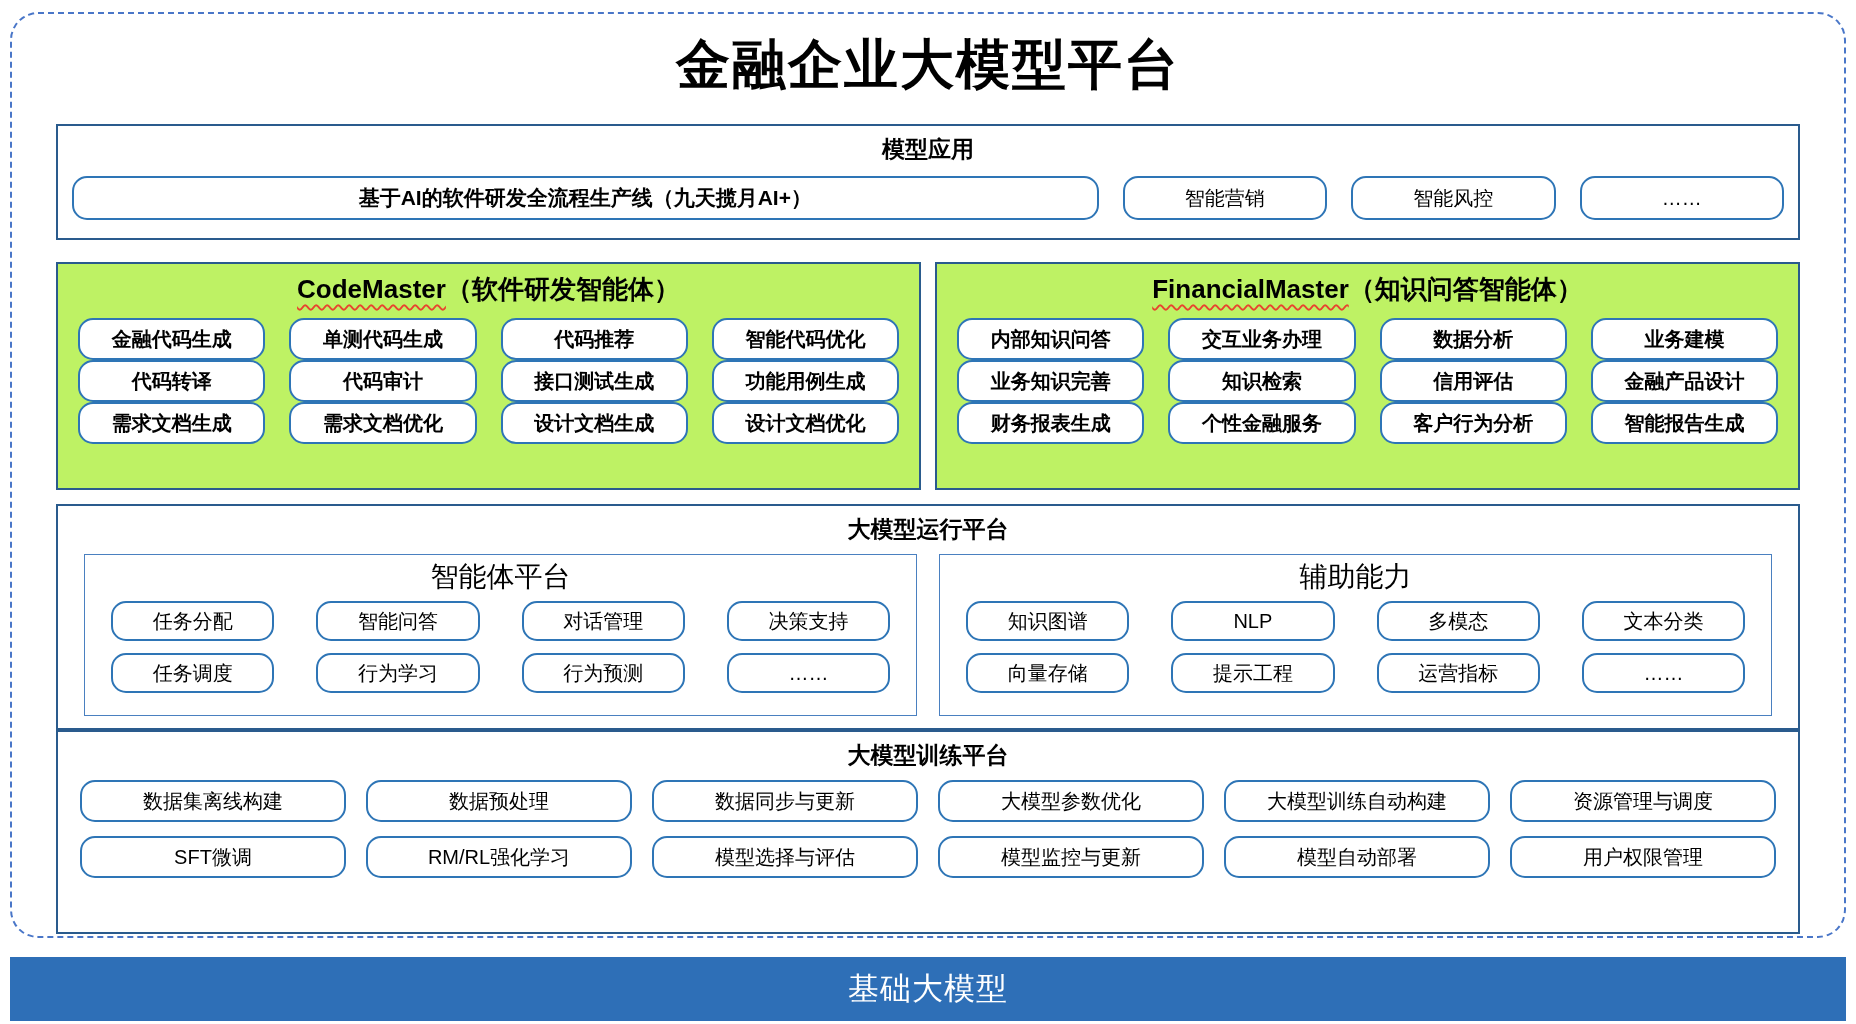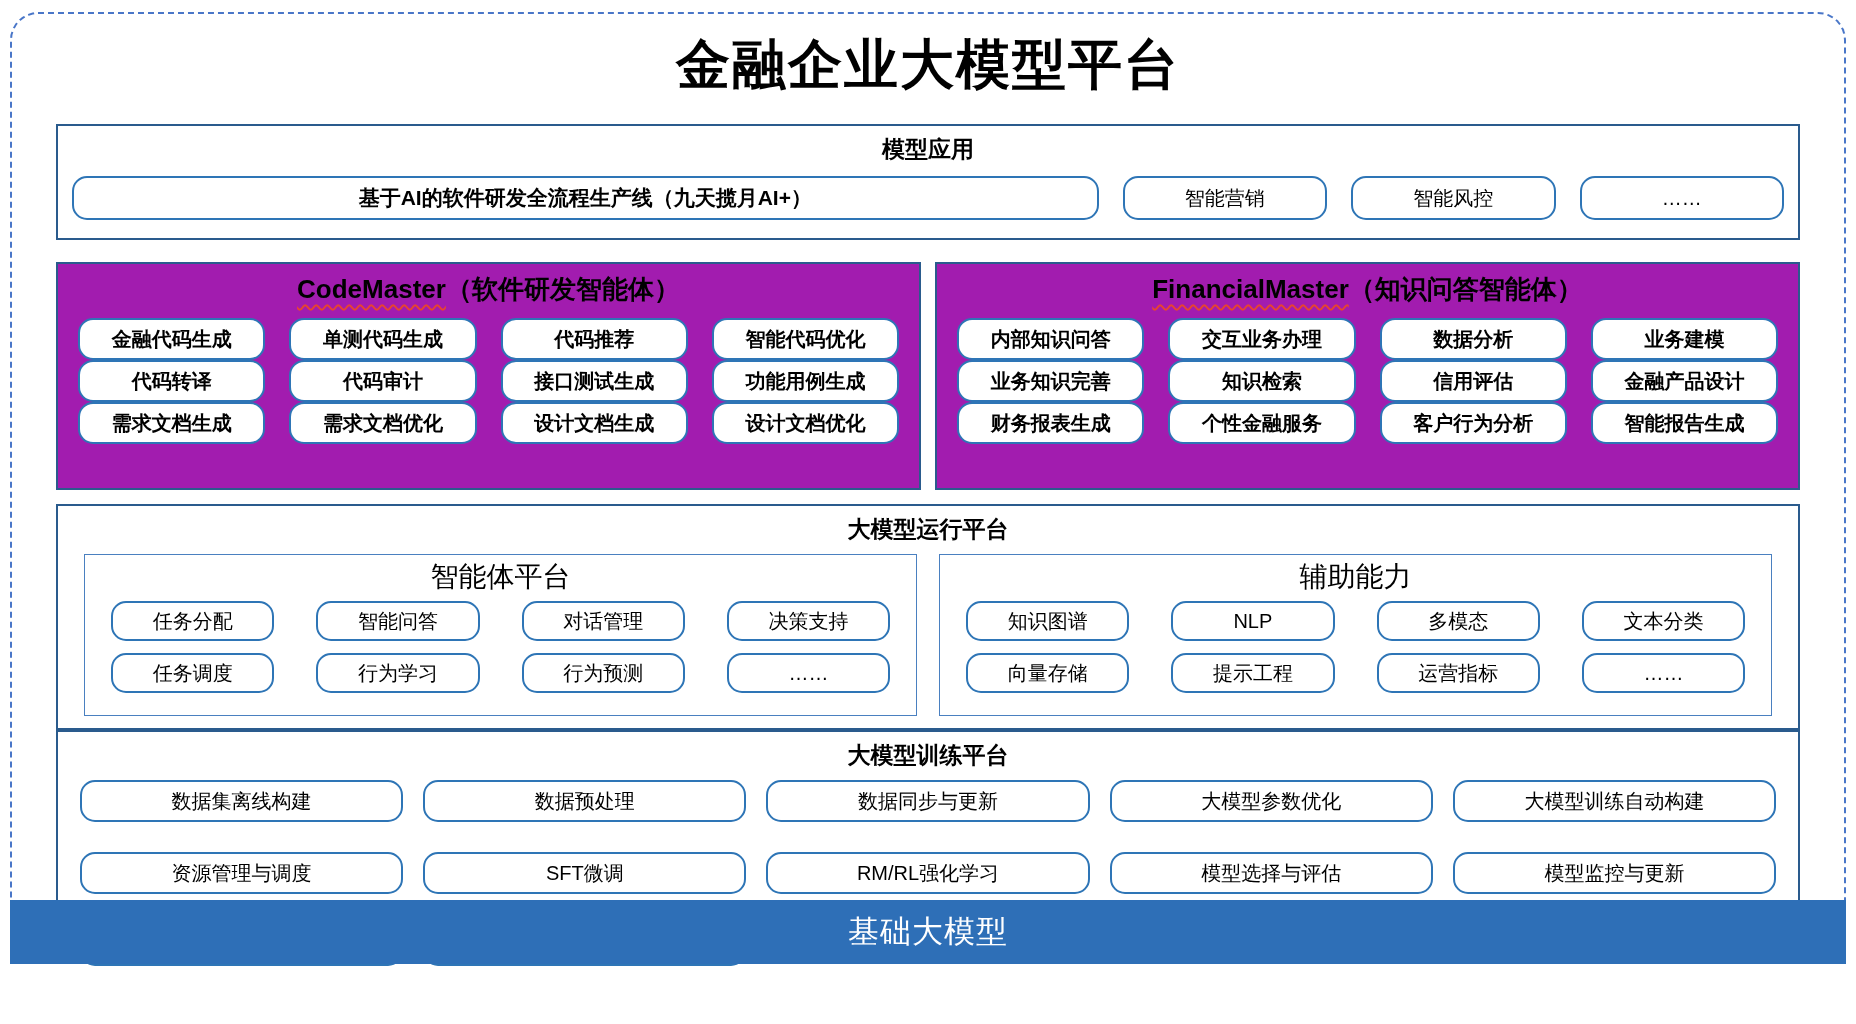--- a/index.html
+++ b/index.html
@@ -28,46 +28,46 @@
   .apps-row{display:flex;gap:24px;padding:12px 14px 0 14px;height:44px;}
   .box{
     box-sizing:border-box;border:2px solid var(--box-border,#2e75b6);border-radius:15px;
     background:#fff;display:flex;align-items:center;justify-content:center;
     font-size:20px;text-align:center;white-space:nowrap;
   }
   .pipeline{flex:5.1;font-weight:bold;font-size:21px;}
   .apps-row .box.app{flex:1;}
   
   .agents-row{display:flex;gap:14px;margin-top:22px;height:228px;}
-  .agent-panel{flex:1;box-sizing:border-box;border:2px solid var(--section-border,#2a5b8d);background:#a21caf;padding:6px 20px 0 20px;}
+  .agent-panel{flex:1;box-sizing:border-box;border:2px solid var(--section-border,#2a5b8d);background:#bef264;padding:6px 20px 0 20px;}
   .agent-header{text-align:center;font-size:26px;line-height:38px;font-weight:bold;white-space:nowrap;}
   .agent-en{
     text-decoration-line:underline;text-decoration-style:wavy;
     text-decoration-color:var(--squiggle,#e8442e);text-decoration-thickness:2px;
     text-underline-offset:6px;
   }
   .agent-grid{display:grid;grid-template-columns:repeat(4,1fr);gap:0 24px;margin-top:10px;}
   .agent-grid .box{height:42px;font-weight:bold;}
   
   .sec-runtime{height:226px;margin-top:14px;}
   .runtime-groups{display:flex;gap:22px;padding:10px 26px 0 26px;height:162px;}
   .group{
     flex:1;box-sizing:border-box;border:1px solid #4a80c0;background:#fff;
     padding:4px 26px 0 26px;
   }
   .group-title{text-align:center;font-size:28px;line-height:36px;font-weight:normal;}
   .group-grid{display:grid;grid-template-columns:repeat(4,1fr);gap:12px 42px;margin-top:6px;}
   .group-grid .box{height:40px;}
   
   .sec-training{height:204px;}
-  .train-grid{display:grid;grid-template-columns:repeat(5,1fr);gap:30px 20px;padding:10px 22px 0 22px;}
+  .train-grid{display:grid;grid-template-columns:repeat(6,1fr);gap:14px 20px;padding:10px 22px 0 22px;}
   .train-grid .box{height:42px;}
   
   .foundation{
-    position:absolute;left:10px;top:900px;width:1836px;height:64px;
+    position:absolute;left:10px;top:957px;width:1836px;height:64px;
     background:var(--foundation-bar,#2e6fb7);color:#fff;
     display:flex;align-items:center;justify-content:center;font-size:31px;letter-spacing:1px;
   }
 </style>
 </head>
 <body>
 
 <div class="canvas">
   <div class="outer">
 

